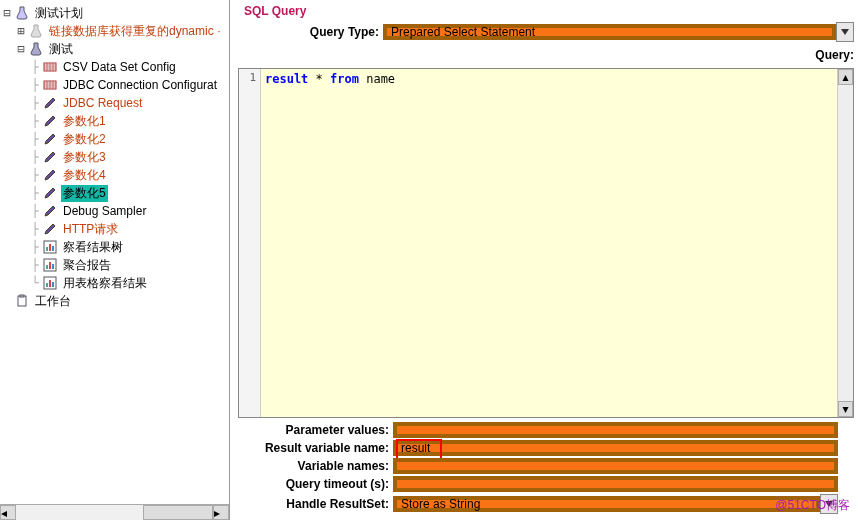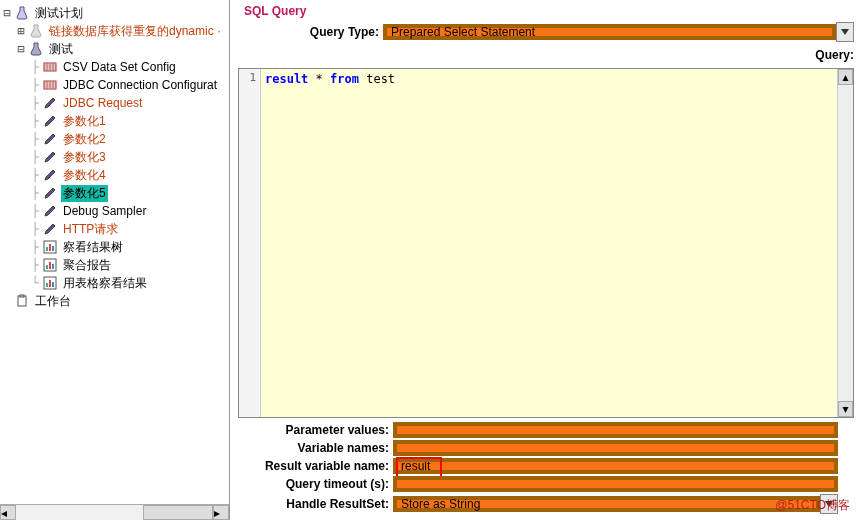--- a/index.html
+++ b/index.html
@@ -25,21 +25,21 @@
 .code-area{flex:1;background:#ffffd8;font-family:monospace;font-size:12px;padding:2px 4px;line-height:16px;}
 .code-area .kw{color:#0000ff;font-weight:bold;}
 .scroll-v{width:16px;background:#eee;border-left:1px solid #ccc;display:flex;flex-direction:column;justify-content:space-between;}
 .scroll-btn{height:16px;background:#ddd;border:1px solid #aaa;display:flex;align-items:center;justify-content:center;}
 .hscroll{height:16px;background:#f0f0f0;border-top:1px solid #aaa;display:flex;}
 .hscroll .sb{width:16px;background:#ddd;border:1px solid #aaa;}
 .hscroll .track{flex:1;}
 .bottom-fields{padding:0 16px 2px 0;}
 .bottom-fields .field-label{width:155px;font-weight:bold;}
 .red-box{position:absolute;border:2px solid #ff0000;pointer-events:none;}
-.watermark{position:absolute;right:8px;bottom:6px;color:#b91c1c;font-size:12px;pointer-events:none;}
+.watermark{position:absolute;right:8px;bottom:6px;color:#a21caf;font-size:12px;pointer-events:none;}
 .ind{display:inline-block;}
 .ind1{width:14px;}.ind2{width:28px;}
 svg{display:block;}
 </style>
 </head>
 <body>
 
 <div class="left-panel">
   <div class="tree">
     <div class="tree-row">
@@ -243,42 +243,42 @@
     <div class="dd-btn" style="width:18px;height:20px;border:1px solid #888;background:#e8e8e8;display:flex;align-items:center;justify-content:center;">
       <svg width="8" height="6">
           <path d="M0 0 L8 0 L4 6 Z" fill="#333"></path>
         </svg>
     </div>
   </div>
   <div class="query-header">Query:</div>
   <div class="editor-wrap">
     <div class="gutter"><span>1</span></div>
     <div class="code-area">
-      <span class="kw">result</span><span> * </span><span class="kw">from</span><span> test</span>
+      <span class="kw">result</span><span> * </span><span class="kw">from</span><span> name</span>
     </div>
     <div class="scroll-v">
       <div class="scroll-btn">▴</div>
       <div class="scroll-btn">▾</div>
     </div>
   </div>
   <div class="bottom-fields">
     <div class="field-row">
         <div class="field-label">Parameter values:</div>
-        <input class="field-input" value="" style="">
-      </div>
-    <div class="field-row">
-        <div class="field-label">Variable names:</div>
         <input class="field-input" value="" style="">
       </div>
     <div class="field-row" style="position:relative;">
         <div class="field-label">Result variable name:</div>
         <input class="field-input" value="result" style="">
         <div class="red-box" style="left:158px;top:-1px;width:46px;height:22px;"></div>
       </div>
     <div class="field-row">
+        <div class="field-label">Variable names:</div>
+        <input class="field-input" value="" style="">
+      </div>
+    <div class="field-row">
         <div class="field-label">Query timeout (s):</div>
         <input class="field-input" value="" style="">
       </div>
     <div class="field-row">
       <div class="field-label">Handle ResultSet:</div>
       <div class="field-input dropdown">
           <span>Store as String</span>
         </div>
       <div class="dd-btn" style="width:18px;height:20px;border:1px solid #888;background:#e8e8e8;display:flex;align-items:center;justify-content:center;">
         <svg width="8" height="6">

